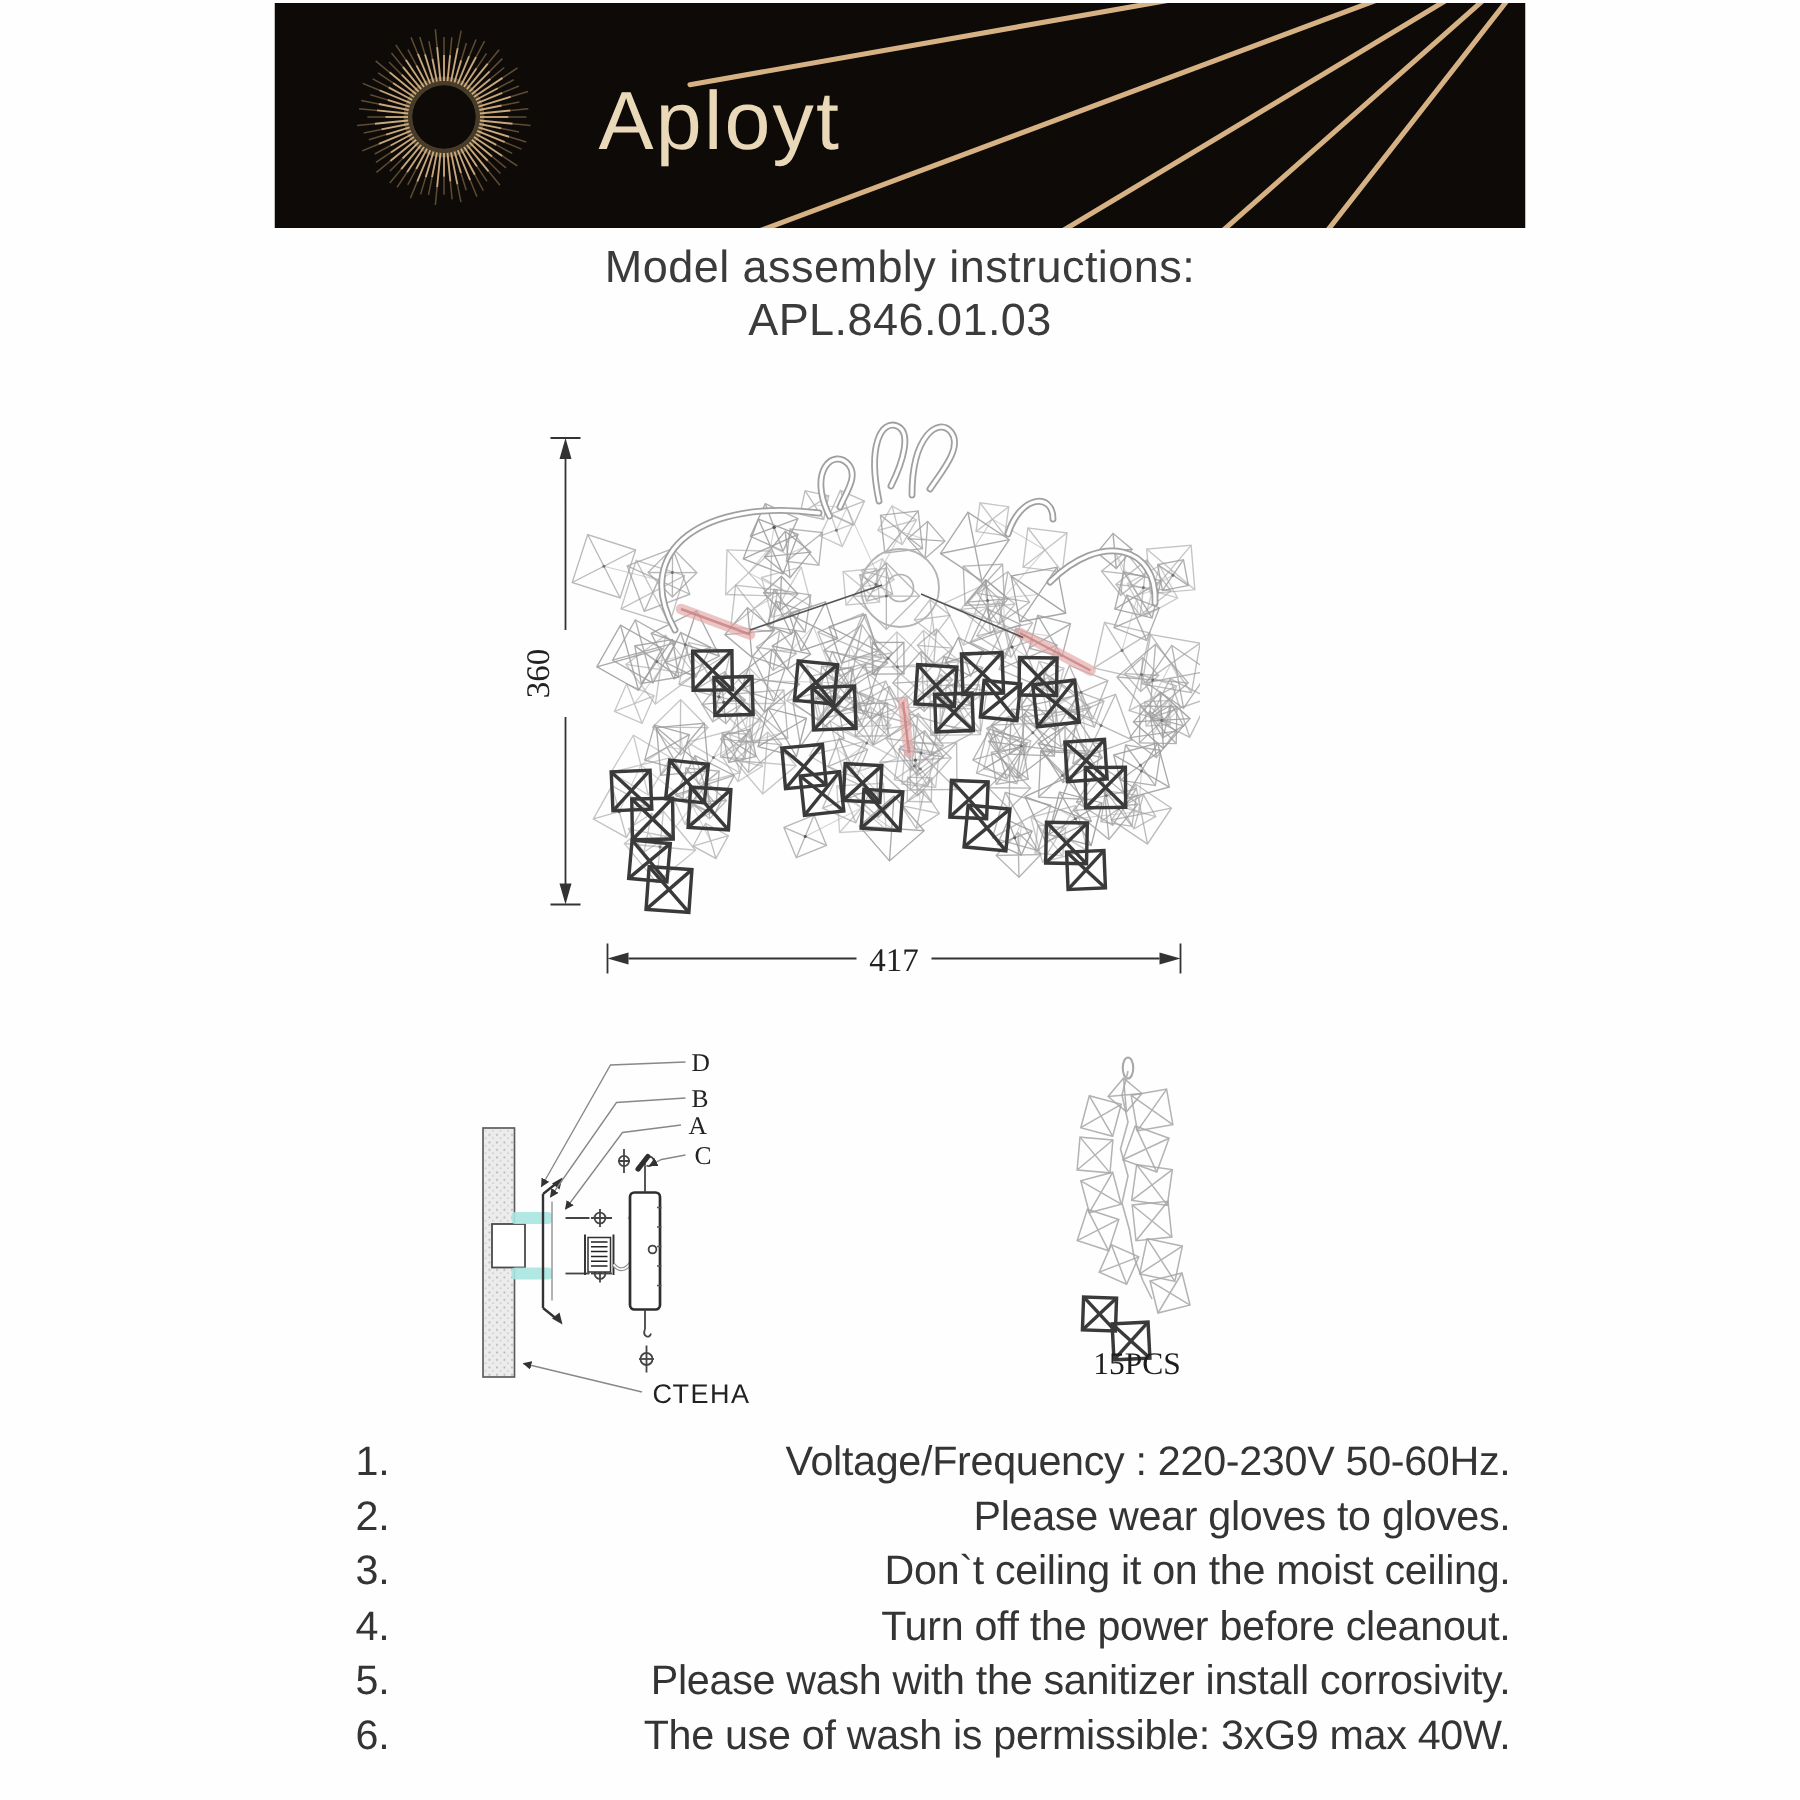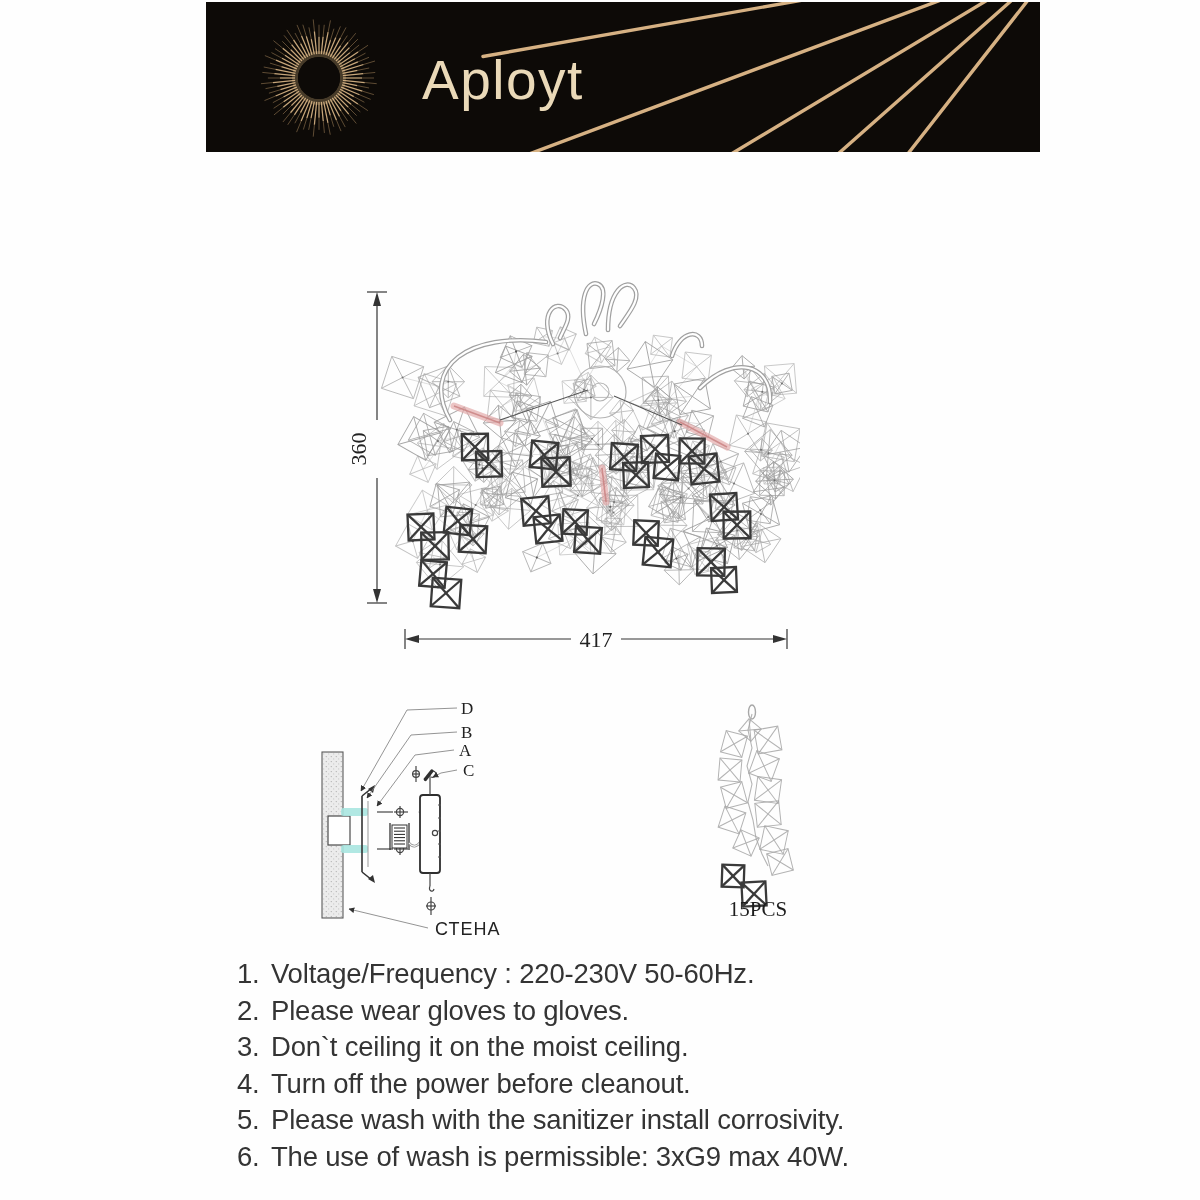--- a/index.html
+++ b/index.html
@@ -1,30 +1,30 @@
 <!DOCTYPE html>
 <html><head>
 <meta charset="utf-8">
 <style>
   html,body{margin:0;padding:0;background:#fff;}
   .page{position:relative;width:1200px;height:1200px;background:#fefefe;overflow:hidden;
         font-family:"Liberation Sans",sans-serif;color:#333;}
-  .banner{position:absolute;left:183px;top:2px;width:746px;height:150px;margin-left:23px;}
+  .banner{position:absolute;left:183px;top:2px;width:746px;height:150px;}
   .banner svg{display:block;}
   .title-block{position:absolute;left:0;top:161px;width:1200px;text-align:center;
                font-size:30px;line-height:35px;color:#3b3b3b;letter-spacing:.3px;}
   .drawing{position:absolute;}
   #main-svg{left:350px;top:270px;}
   #wall-svg{left:295px;top:685px;}
   #strand-svg{left:690px;top:700px;}
   .instructions{position:absolute;left:237px;top:956px;width:770px;
                 font-size:27.5px;line-height:36.6px;color:#343434;letter-spacing:-.2px;}
   .ins-row{display:flex;}
   .ins-num{flex:0 0 34px;}
-  .ins-text{flex:1;white-space:nowrap;}
+  .ins-text{flex:1;white-space:nowrap;text-align:right;}
   svg text{user-select:none;}
 </style>
 </head>
 <body>
 
 <div class="page">
 
   <div class="banner">
     <svg width="834" height="150" viewBox="0 0 834 150">
       <rect id="banner-bg" x="0" y="0" width="834" height="150" fill="#0d0a07"></rect>
@@ -170,20 +170,24 @@
           <line x1="858" y1="-48" x2="278.83996176587823" y2="-160.5773072721614" stroke="#d6b183" stroke-width="3.4" stroke-linecap="round"></line>
           <line x1="858" y1="-48" x2="309.0536348906054" y2="-264.2357237673352" stroke="#d6b183" stroke-width="3.4" stroke-linecap="round"></line>
           <line x1="858" y1="-48" x2="357.6516232677086" y2="-360.6523658975908" stroke="#d6b183" stroke-width="3.4" stroke-linecap="round"></line>
           <line x1="858" y1="-48" x2="423.0063712820266" y2="-446.5982224932393" stroke="#d6b183" stroke-width="3.4" stroke-linecap="round"></line>
           <line x1="858" y1="-48" x2="502.9291363402915" y2="-519.1949509279027" stroke="#d6b183" stroke-width="3.4" stroke-linecap="round"></line>
         </g>
       <text x="216" y="97" font-size="55" fill="#ead9b8" letter-spacing="1.5" font-family="Liberation Sans, sans-serif">Aployt</text>
     </svg>
   </div>
 
+  <div class="title-block">
+    <div>Model assembly instructions:</div>
+    <div>APL.846.01.03</div>
+  </div>
 
   <svg id="main-svg" class="drawing" width="450" height="395" viewBox="0 0 450 395">
     <g id="mesh-light">
         <g transform="translate(52.6,107.5) rotate(17.9)" opacity="0.7085781074129045">
           <rect x="-16.79216869501397" y="-16.79216869501397" width="33.58433739002794" height="33.58433739002794" fill="none" stroke="#9d9d9d" stroke-width="0.9"></rect>
           <line x1="-16.79216869501397" y1="-16.79216869501397" x2="16.79216869501397" y2="16.79216869501397" stroke="#9d9d9d" stroke-width="0.9"></line>
           <line x1="-16.79216869501397" y1="16.79216869501397" x2="16.79216869501397" y2="-16.79216869501397" stroke="#9d9d9d" stroke-width="0.9"></line>
         </g>
         <g transform="translate(207.0,185.1) rotate(4.8)" opacity="0.7919288359582424">
           <rect x="-10.159326673252508" y="-10.159326673252508" width="20.318653346505016" height="20.318653346505016" fill="none" stroke="#9d9d9d" stroke-width="0.9"></rect>

